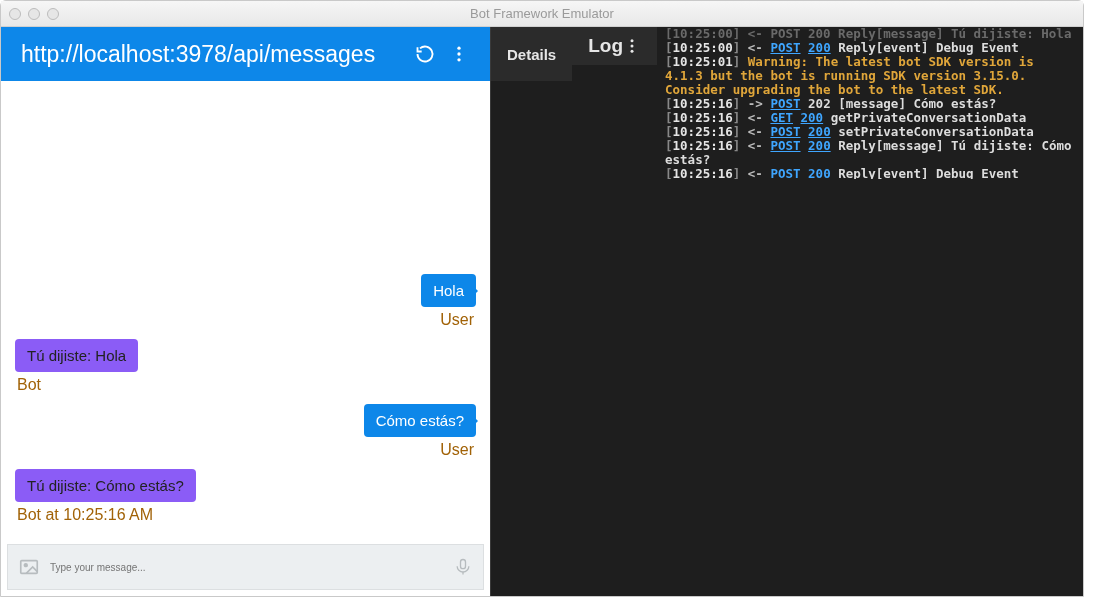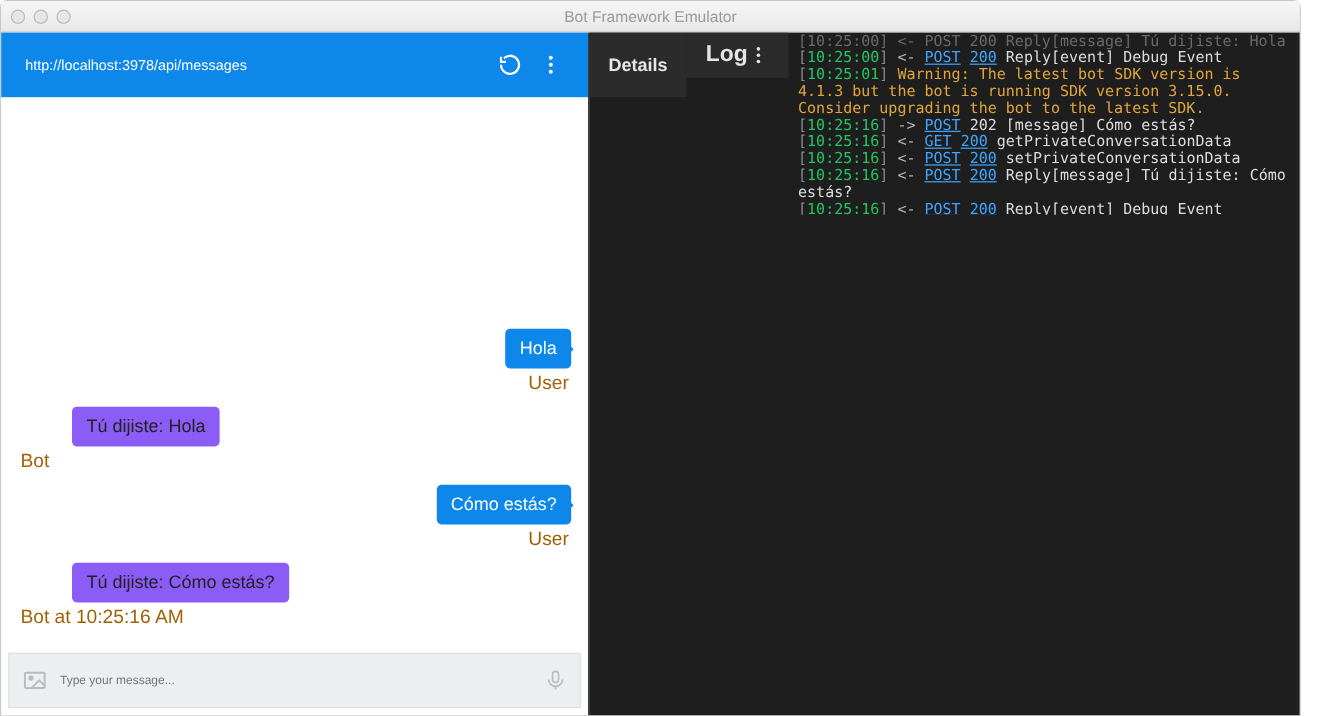--- a/index.html
+++ b/index.html
@@ -5,45 +5,45 @@
   * { box-sizing: border-box; margin: 0; padding: 0; }
   html, body { width: 1120px; height: 597px; font-family: -apple-system, BlinkMacSystemFont, "Segoe UI", Arial, sans-serif; overflow: hidden; }
   .window { width: 1084px; height: 597px; display: flex; flex-direction: column; background: #ececec; border: 1px solid #c9c9c9; border-radius: 6px 6px 0 0; }
   .titlebar { height: 26px; display: flex; align-items: center; padding: 0 8px; position: relative; background: linear-gradient(#f6f6f6,#e8e8e8); border-bottom: 1px solid #d0d0d0; }
   .traffic { display: flex; gap: 7px; }
   .tl { width: 12px; height: 12px; border-radius: 50%; border: 1px solid #bcbcbc; background: #e6e6e6; }
   .titlebar-title { position: absolute; left: 0; right: 0; text-align: center; color: #9a9a9a; font-size: 13px; }
   .body { flex: 1; display: flex; min-height: 0; }
   
   .left { width: 490px; display: flex; flex-direction: column; background: #fff; border-right: 1px solid #3a3a3a; min-height: 0; }
-  .toolbar { height: 54px; background: #0d87e9; color: #fff; display: flex; align-items: center; padding: 0 14px 0 20px; font-size: 12px; }
+  .toolbar { height: 54px; background: #0d87e9; color: #fff; display: flex; align-items: center; padding: 0 14px 0 20px; font-size: 23px; }
   .toolbar .url { flex: 1; }
   .toolbar .tbtn { width: 34px; height: 34px; display: flex; align-items: center; justify-content: center; color: #fff; cursor: pointer; }
   .chat { flex: 1; overflow: hidden; display: flex; flex-direction: column; justify-content: flex-end; padding: 10px 14px 4px 14px; }
   .row { display: flex; flex-direction: column; margin-bottom: 10px; }
   .row.user { align-items: flex-end; }
   .row.bot { align-items: flex-start; }
-  .bubble { padding: 8px 12px; border-radius: 4px; font-size: 15px; max-width: 75%; position: relative; margin-left: 45px; }
+  .bubble { padding: 8px 12px; border-radius: 4px; font-size: 15px; max-width: 75%; position: relative; }
   .user .bubble { background: #0d87e9; color: #fff; }
   .user .bubble::after { content:""; position:absolute; right:-8px; top:50%; margin-top:-6px; border:6px solid transparent; border-left-color:#0d87e9; }
   .bot .bubble { background: #8b5cf6; color: #222; }
   .sender { font-size: 16px; color: #a16207; margin-top: 4px; padding: 0 2px; }
   .composer { height: 46px; margin: 6px; background: #eceff1; border: 1px solid #dcdfe1; display: flex; align-items: center; padding: 0 10px; gap: 10px; }
   .composer .img-icon { color: #b7bcbf; }
   .composer input { flex: 1; border: none; background: transparent; font-size: 10px; color: #666; outline: none; }
   .composer .mic-icon { color: #b7bcbf; }
   
   .right { flex: 1; display: flex; flex-direction: row; background: #1e1e1e; min-height: 0; }
   .panel-head { height: 54px; background: #2b2b2b; color: #e6e6e6; display: flex; align-items: center; padding: 0 16px; font-size: 15px; font-weight: 600; }
   .panel-head.small { height: 38px; font-size: 19px; }
   .panel-head .sp { flex: 1; }
   .details-body { flex: 1; }
   .log-body { height: 152px; overflow: hidden; padding: 0 8px 6px 8px; font-family: Menlo, Consolas, monospace; font-size: 12.5px; line-height: 14px; color: #ddd; }
-  .log-line { white-space: pre-wrap; }
-  .ts { color: #22c55e; }
+  .log-line { white-space: pre-wrap; font-weight: bold; }
+  .ts { color: #e5e5e5; }
   .br { color: #888; }
   .ar { color: #bbb; }
   .mth { color: #3fa6ff; text-decoration: underline; }
   .st { color: #3fa6ff; text-decoration: underline; }
   .msg { color: #ddd; }
   .warn { color: #e0a63a; }
   .clipped { color: #6a6a6a; }
   svg { display: block; }
 </style>
 </head>

